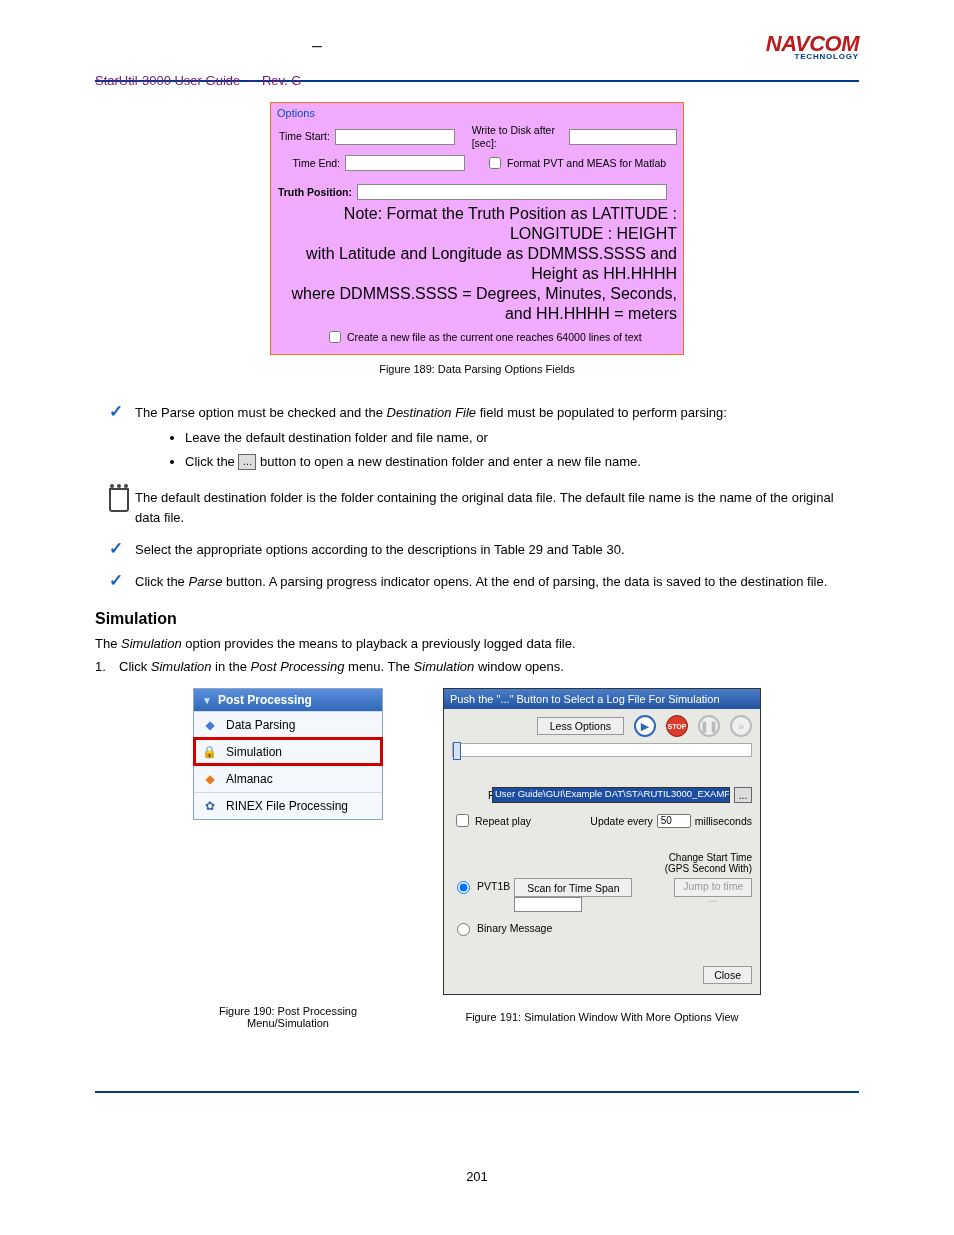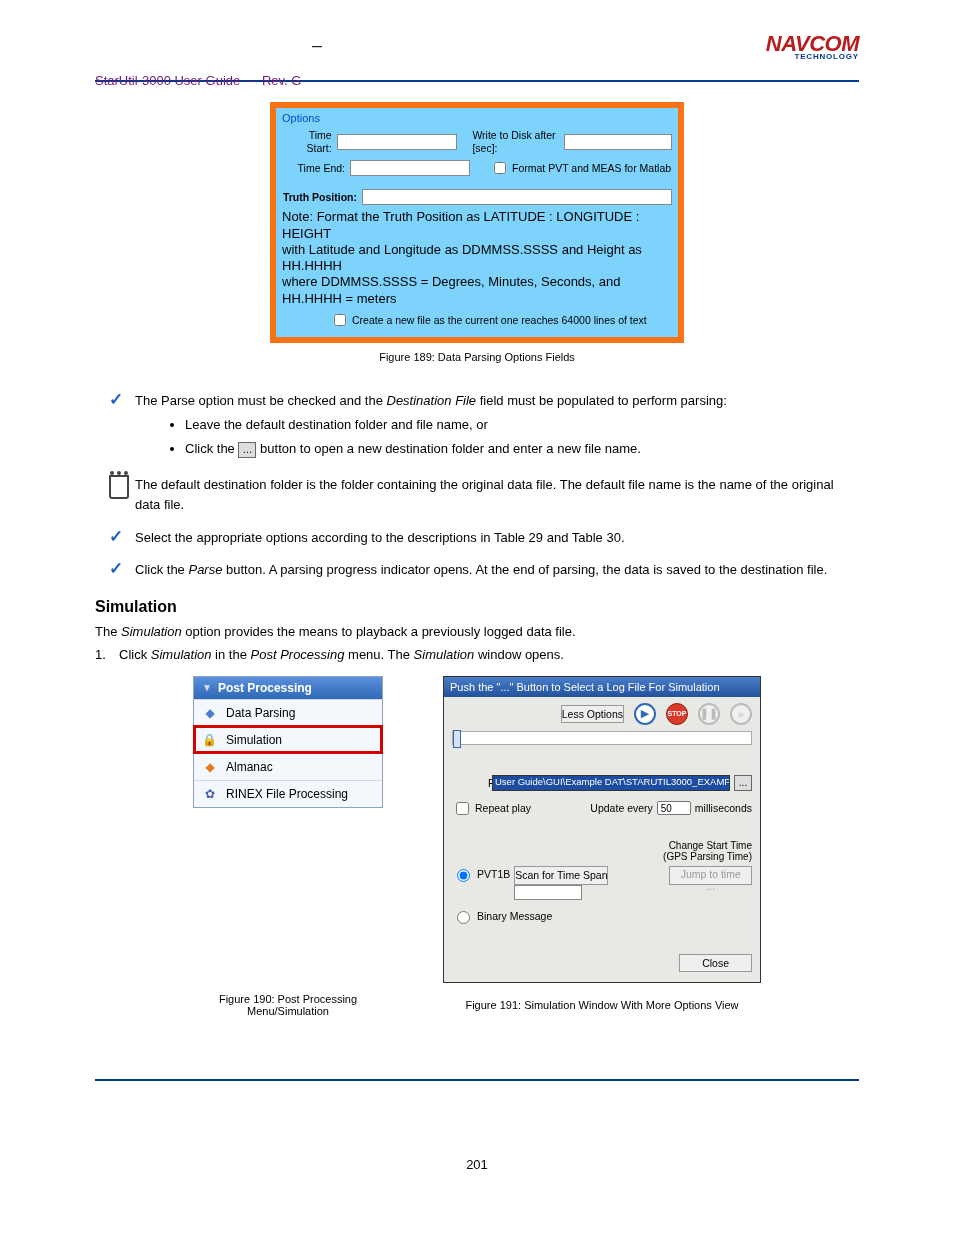--- a/index.html
+++ b/index.html
@@ -57,22 +57,22 @@
     line-height: 1;
   }
   .hr1 { border: none; border-top: 2px solid #003a8c; margin: 0; }
   .hr2 { border: none; border-top: 2px solid #003a8c; margin: 0; }
   .content { padding-top: 20px; }
 
   
   .options-ss {
     width: 414px;
     margin: 0 auto 8px auto;
-    border: 6px solid #f97316;
-    background: #7dd3fc;
+    border: 1px solid #f97316;
+    background: #f0abfc;
     font-size: 10.5px;
     padding: 4px 6px 6px 6px;
     line-height: 1.2;
     position: relative;
   }
   .options-ss .grp-title {
     color: #0050c8;
     font-size: 11px;
     margin-bottom: 4px;
   }
@@ -82,21 +82,21 @@
     height: 16px;
     font-size: 10px;
     padding: 0 2px;
     border: 1px solid #888;
   }
   .tfield { width: 120px; }
   .wfield { width: 108px; margin-left: 4px; }
   .truth  { width: 310px; }
   .chk-row { display: flex; align-items: center; margin: 2px 0; gap: 3px; }
   .chk-row input[type=checkbox]{ width:12px;height:12px; }
-  .note-block { text-align: left; margin: 4px 0 4px 0; font-size: 13px; line-height: 1.25; }
+  .note-block { text-align: right; margin: 4px 0 4px 0; font-size: 16px; line-height: 1.25; }
   .last-chk { margin-left: 48px; }
   .figure-caption { text-align: center; font-size: 11px; margin-bottom: 28px; }
 
   .body-text { font-size: 13px; line-height: 1.55; }
   .indent1 { margin-left: 14px; }
   .bullet-list { list-style: none; padding: 0; margin: 0; }
   .bullet-list li { display: flex; align-items: flex-start; margin-bottom: 12px; }
   .checkmark {
     color: #1e62c0; font-size: 17px; font-weight: bold;
     width: 26px; flex-shrink: 0; line-height: 1;
@@ -177,21 +177,21 @@
     padding: 4px 6px;
     font-size: 11px;
   }
   .sim-body { padding: 6px 8px 10px 8px; }
   .sim-top-row {
     display: flex; align-items: center; justify-content: flex-end; gap: 10px;
     margin-bottom: 6px;
   }
   .btn-flat {
     background:#efefef; border:1px solid #999; font-size:10.5px;
-    padding: 2px 0; cursor:pointer;
+    padding: 2px 12px; cursor:pointer;
   }
   .round-btn {
     width:22px;height:22px;border-radius:50%;display:inline-flex;
     align-items:center;justify-content:center;font-size:11px;cursor:pointer;
   }
   .play-btn { background:#fff; border:2px solid #2f69b7; color:#2f69b7; }
   .stop-btn { background:#da3b2a; border:1px solid #8a1e12; color:#fff; font-size:7px; font-weight:bold; }
   .disabled-btn { background:#f0f0f0; border:2px solid #bbb; color:#bbb; }
   .progress {
     height: 14px; background: #fff; border:1px solid #aaa; position:relative;
@@ -381,21 +381,21 @@
               <span>Repeat play</span>
             </span>
             <span class="right">
               <span>Update every</span>
               <input type="text" value="50" style="">
               <span>milliseconds</span>
             </span>
           </div>
           <div class="cst-block">
             <div>Change Start Time</div>
-            <div>(GPS Parsing Time)</div>
+            <div>(GPS Second With)</div>
           </div>
           <div class="mid-row">
             <div class="mid-left">
               <div class="scan-cell">
                 <span class="radio-row">
                   <input type="radio" checked="" style="">
                   <span>PVT1B</span>
                 </span>
                 <div>
                   <button class="btn-flat" style="height:19px;">Scan for Time Span</button>
@@ -403,21 +403,21 @@
                 </div>
               </div>
               <span class="radio-row">
                 <input type="radio" style="">
                 <span>Binary Message</span>
               </span>
             </div>
             <button class="jump-btn">Jump to time ...</button>
           </div>
           <div class="close-row">
-            <button class="btn-flat" style="padding:2px 22px;">Close</button>
+            <button class="btn-flat" style="padding:2px 10px;">Close</button>
           </div>
         </div>
       </div>
     </div>
 
     <div class="two-captions">
       <div class="cap left">Figure 190: Post Processing Menu/Simulation</div>
       <div class="cap right">Figure 191: Simulation Window With More Options View</div>
     </div>
 

